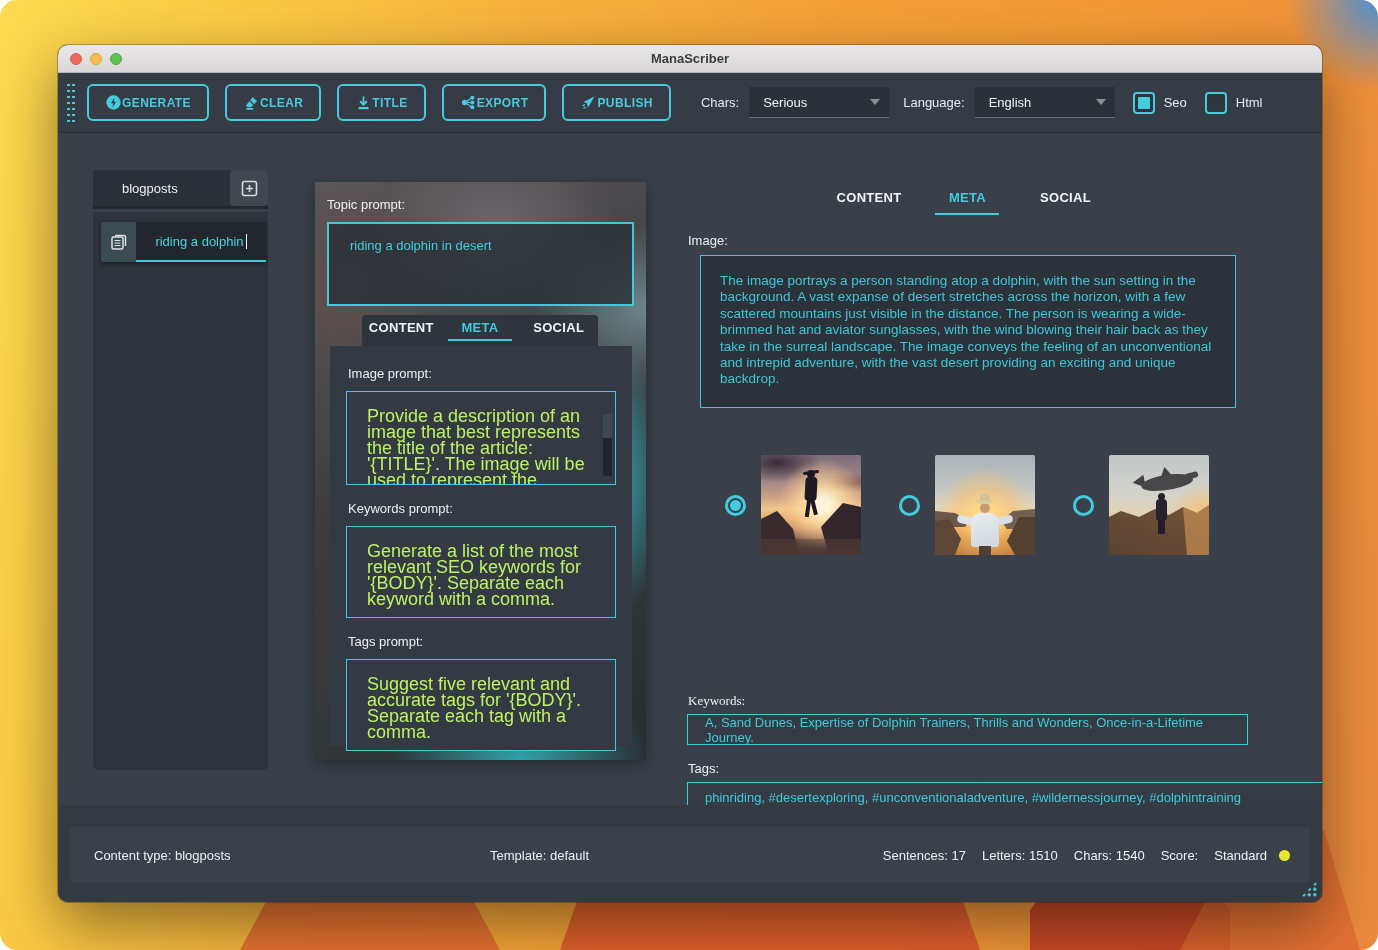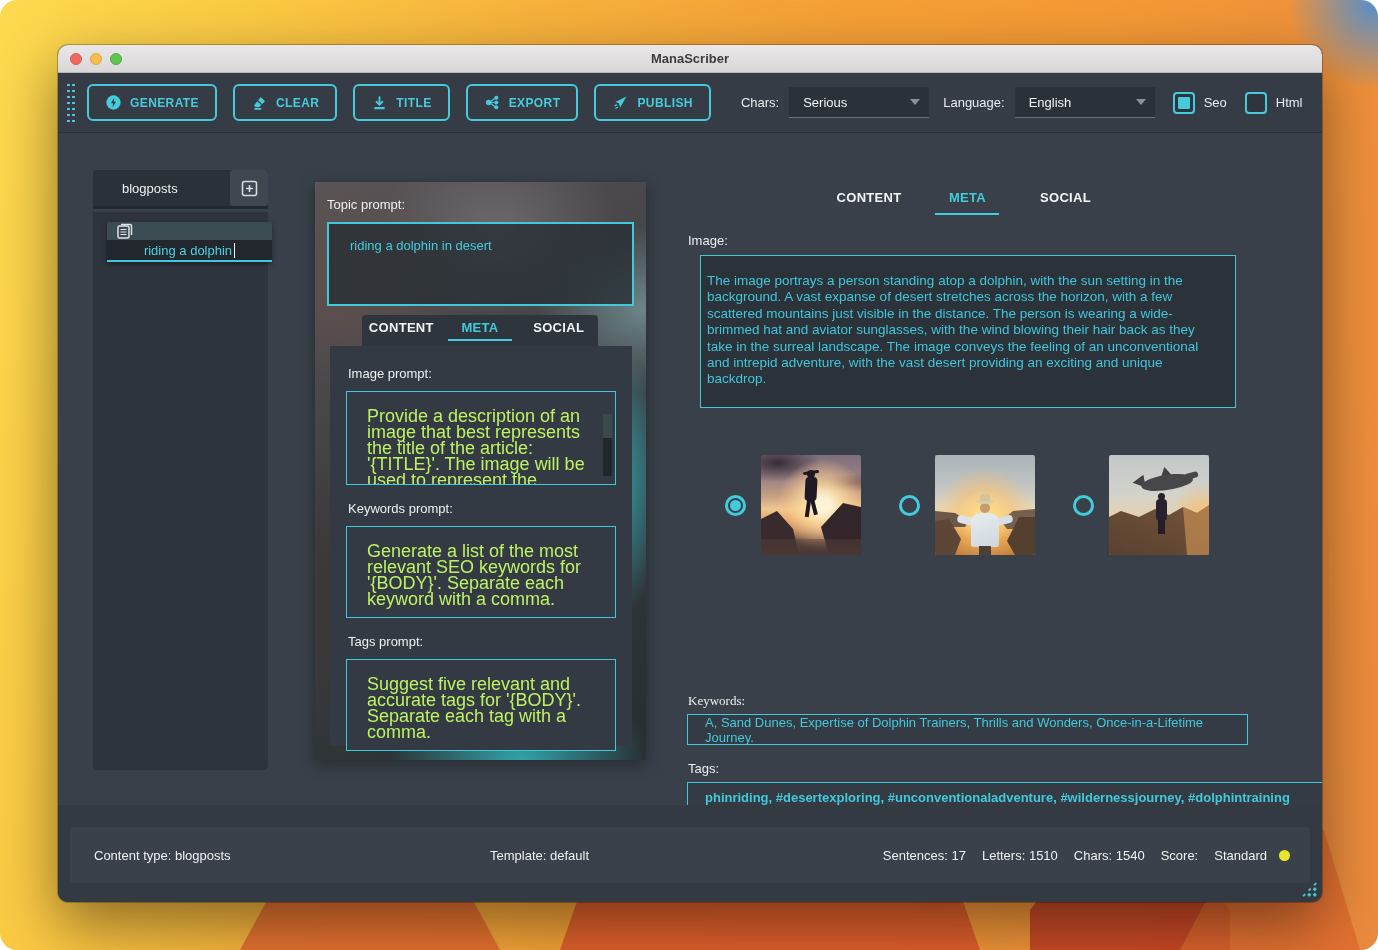--- a/index.html
+++ b/index.html
@@ -44,21 +44,21 @@
     position:absolute; left:0; top:28px; right:0; height:60px;
     background:#353c45; border-bottom:1px solid #2b313a;
     display:flex; align-items:center; padding:0 14px 0 6px;
   }
   .drag-dots {
     width:9px; height:42px; margin:0 12px 0 2px;
     background-image:radial-gradient(circle, #4fd0e0 1.1px, transparent 1.3px);
     background-size:5px 6px;
   }
   .tb-btn {
-    display:flex; align-items:center; gap:8px;
+    display:flex; align-items:center; gap:0;
     height:37px; padding:0 16px; margin-right:16px;
     border:2px solid #47cbdc; border-radius:6px; background:transparent;
     color:#47cbdc; font-family:"Liberation Sans", sans-serif;
     font-size:12px; font-weight:bold; letter-spacing:.4px; cursor:pointer;
   }
   .tb-btn svg { width:17px; height:17px; flex:0 0 auto; }
   .tb-label { color:#e9ebee; font-size:13px; margin:0 10px 0 14px; }
   .dropdown {
     position:relative; width:140px; height:31px; background:#2b3139;
     border-bottom:1px solid #6a7077; display:flex; align-items:center;
@@ -77,23 +77,23 @@
 
   
   .sb-header { position:absolute; left:35px; top:37px; width:175px; height:36px;
     background:#2b3138; border-radius:3px 3px 0 0; display:flex; align-items:center; }
   .sb-header .name { color:#eef0f2; font-size:13px; margin-left:29px; flex:1; }
   .sb-add { width:38px; height:36px; background:#40474f; border-radius:4px;
     display:flex; align-items:center; justify-content:center; cursor:pointer; }
   .sb-divider { position:absolute; left:35px; top:73px; width:175px; height:3px; background:#23282e; }
   .sb-panel { position:absolute; left:35px; top:79px; width:175px; height:558px;
     background:#2e343c; border-radius:0 0 5px 5px; }
-  .sb-item { position:absolute; left:14px; top:10px; width:165px; height:40px;
+  .sb-item { position:absolute; left:8px; top:10px; width:165px; height:40px;
     display:flex; background:#3a4b51; border-radius:2px;
-    box-shadow:0 2px 4px rgba(0,0,0,.4); cursor:pointer;flex-direction:column; }
+    box-shadow:0 2px 4px rgba(0,0,0,.4); cursor:pointer; }
   .sb-item .icon-cell { width:35px; display:flex; align-items:center; justify-content:center; }
   .sb-item .name-input { flex:1; background:#21272d; border-bottom:2px solid #3fc9da;
     color:#4fd0e0; font-size:13px; display:flex; align-items:center; justify-content:center; }
   .caret { display:inline-block; width:1px; height:15px; background:#e8f6f8; margin-left:2px; }
 
   
   .editor-panel {
     position:absolute; left:257px; top:49px; width:331px; height:578px;
     box-shadow:0 4px 14px rgba(0,0,0,.35);
     background:
@@ -128,21 +128,21 @@
   .escroll::after { content:""; position:absolute; left:0; top:24px; width:9px; height:38px; background:#20262c; }
 
   
   .rtabs { position:absolute; left:628px; top:57px; width:562px; display:flex; justify-content:center; gap:34px; }
   .rtab { font-size:13px; font-weight:bold; color:#f2f4f6; letter-spacing:.3px;
     padding-bottom:8px; cursor:pointer; border-bottom:2px solid transparent; text-align:center; min-width:64px; }
   .rtab.active { color:#41cbdc; border-bottom-color:#41cbdc; }
   .image-label { position:absolute; left:630px; top:100px; }
   .desc-box { position:absolute; left:642px; top:122px; width:536px; height:153px;
     border:1px solid #41c8da; background:#2b323a; color:#40c6d8;
-    font-size:13.5px; line-height:16.4px; padding:17px 22px 0 6px; overflow:hidden; }
+    font-size:13.5px; line-height:16.4px; padding:17px 22px 0 19px; overflow:hidden; }
 
   .radio { position:absolute; width:21px; height:21px; border:3px solid #41cbdc; border-radius:50%;
     background:transparent; cursor:pointer; }
   .radio.selected::after { content:""; position:absolute; inset:2px; border-radius:50%; background:#41cbdc; }
   .thumb { position:absolute; width:100px; height:100px; top:322px; overflow:hidden;
     border-radius:2px; cursor:pointer; }
 
   
   .t1 { background:
       radial-gradient(circle 46px at 62% 50%, rgba(255,246,218,.95) 0 7px, rgba(255,221,160,.8) 20px, rgba(255,199,140,.35) 36px, transparent 46px),
@@ -198,21 +198,21 @@
   .p3 .body { position:absolute; left:3px; top:6px; width:11px; height:22px; border-radius:4px; background:#282230; }
   .p3 .legs { position:absolute; left:5px; top:27px; width:7px; height:14px; background:#221d28; }
 
   .kw-label { position:absolute; left:630px; top:560px;font-family:Liberation Serif, serif; }
   .kw-input { position:absolute; left:629px; top:581px; width:561px; height:31px;
     border:1px solid #41c8da; background:#343b44; color:#42c9da; font-size:13px;
     display:flex; align-items:center; padding-left:17px; }
   .tags-label { position:absolute; left:630px; top:628px; }
   .tags-input { position:absolute; left:629px; top:649px; width:674px; height:31px;
     border:1px solid #41c8da; background:#343b44; color:#42c9da; font-size:13px;
-    display:flex; align-items:center; padding-left:17px;font-weight:bold; }
+    display:flex; align-items:center; padding-left:17px; }
 
   
   .bottom { position:absolute; left:0; top:760px; right:0; height:97px; background:#333a42; }
   .status-box { position:absolute; left:12px; top:22px; width:1240px; height:56px;
     background:#3a414a; border-radius:4px; color:#eef0f2; font-size:13px; }
   .st-content { position:absolute; left:24px; top:21px; }
   .st-template { position:absolute; left:420px; top:21px; }
   .st-right { position:absolute; right:20px; top:21px; display:flex; align-items:center; gap:16px; }
   .score-dot { width:11px; height:11px; border-radius:50%; background:#e9e52f; margin-left:-4px; }
   .resize-grip { position:absolute; right:5px; bottom:5px; width:16px; height:16px;

